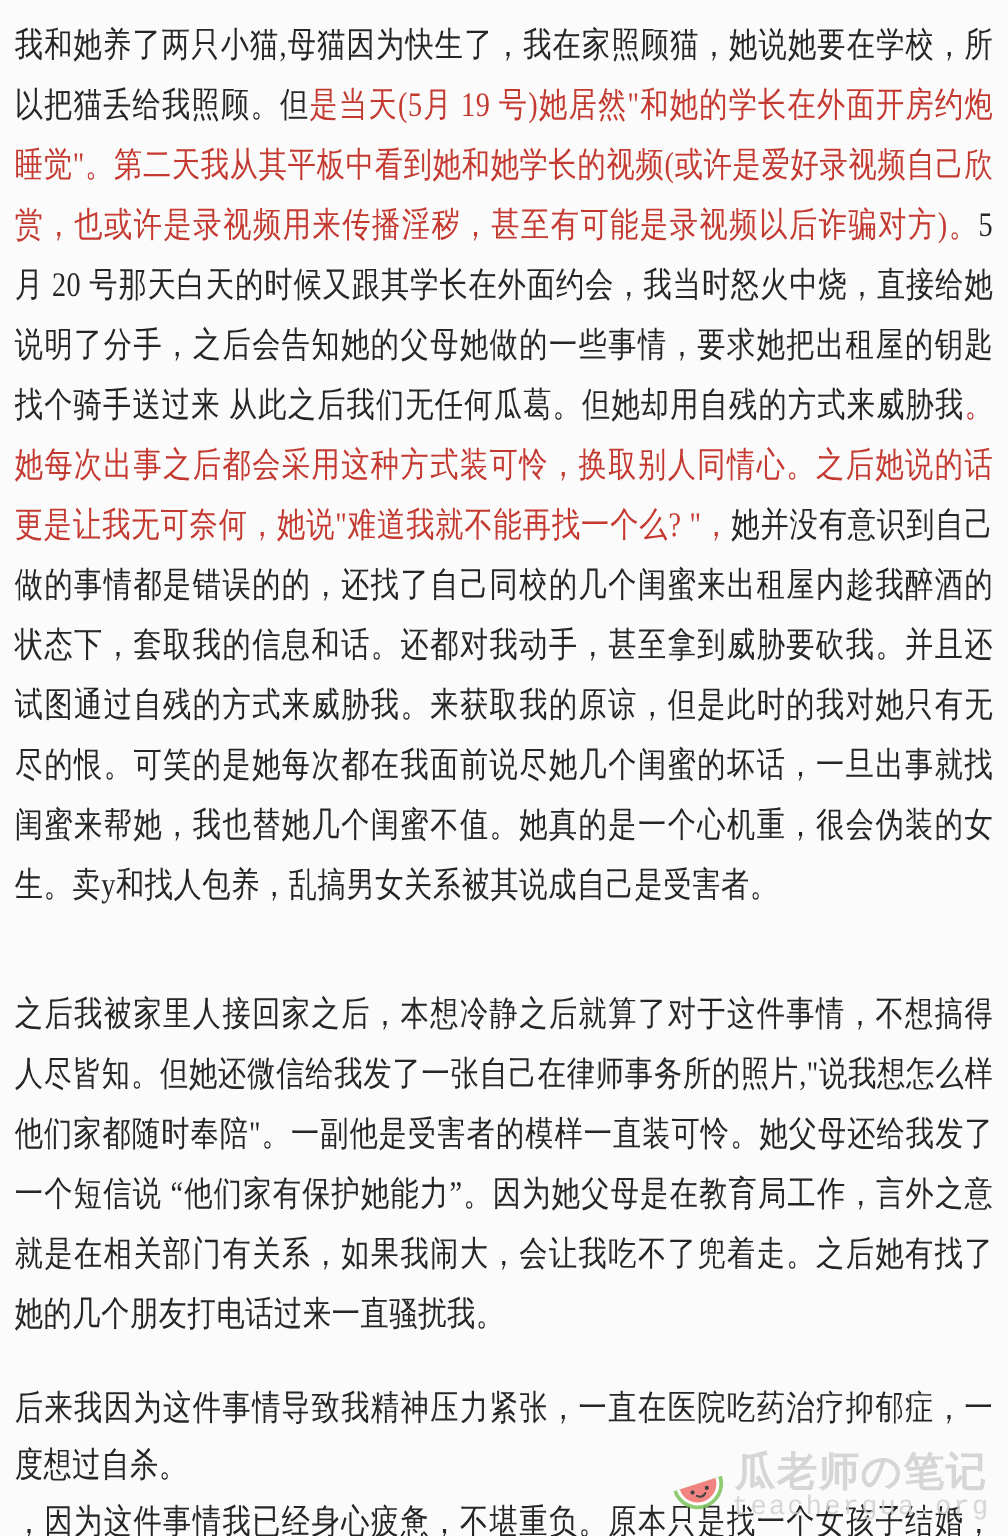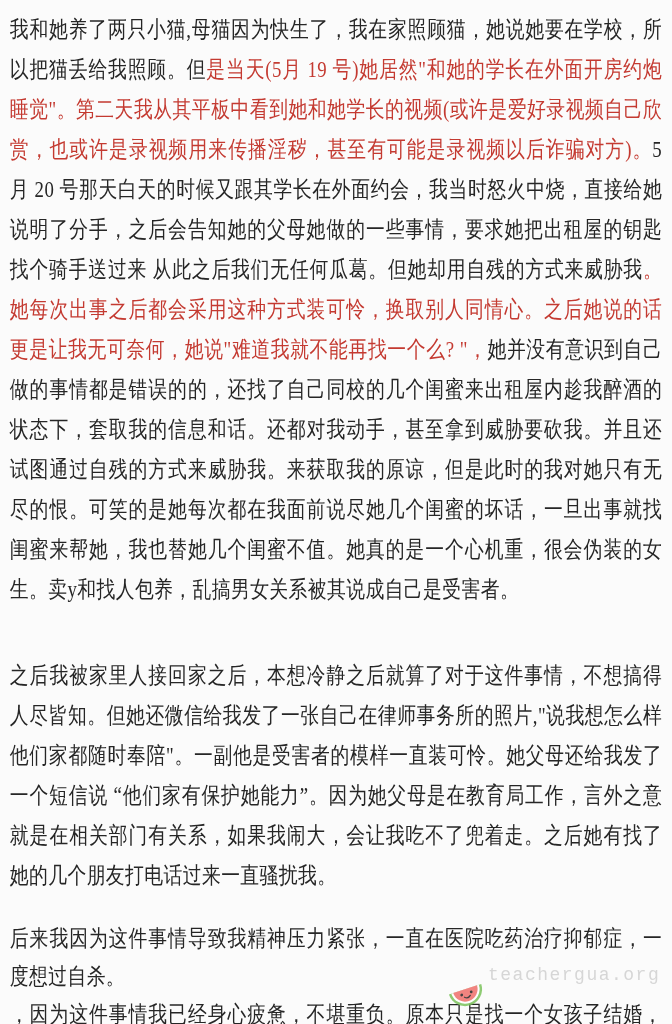--- a/index.html
+++ b/index.html
@@ -75,15 +75,16 @@
     <g transform="rotate(-18 20 20)">
       <path d="M3 17 A17 17 0 0 0 37 17 Z" fill="#7cc35c"></path>
       <path d="M5.5 17 A14.5 14.5 0 0 0 34.5 17 Z" fill="#ffffff"></path>
       <path d="M7.5 17 A12.5 12.5 0 0 0 32.5 17 Z" fill="#f0706b"></path>
       <circle cx="15" cy="21.5" r="1.4" fill="#222"></circle>
       <circle cx="25" cy="21.5" r="1.4" fill="#222"></circle>
       <path d="M17 24.5 Q20 27.5 23 24.5" stroke="#222" stroke-width="1.3" fill="none" stroke-linecap="round"></path>
     </g>
   </svg>
   <div class="wm-col">
+    <div class="wm-title">瓜老师の笔记</div>
     <div class="wm-url">teachergua.org</div>
   </div>
 </div>
 
 </body></html>

